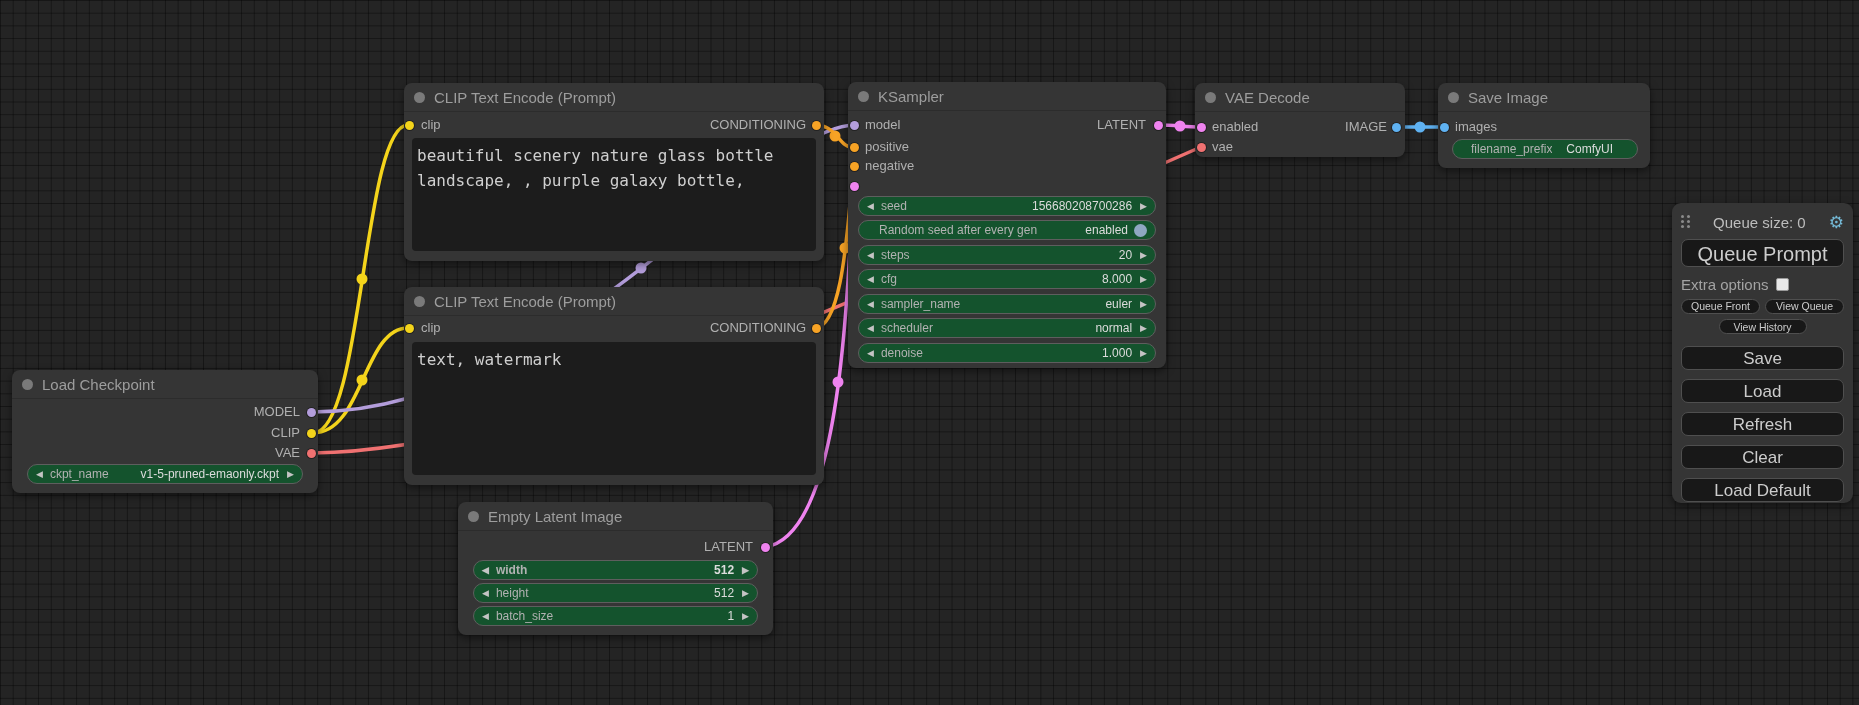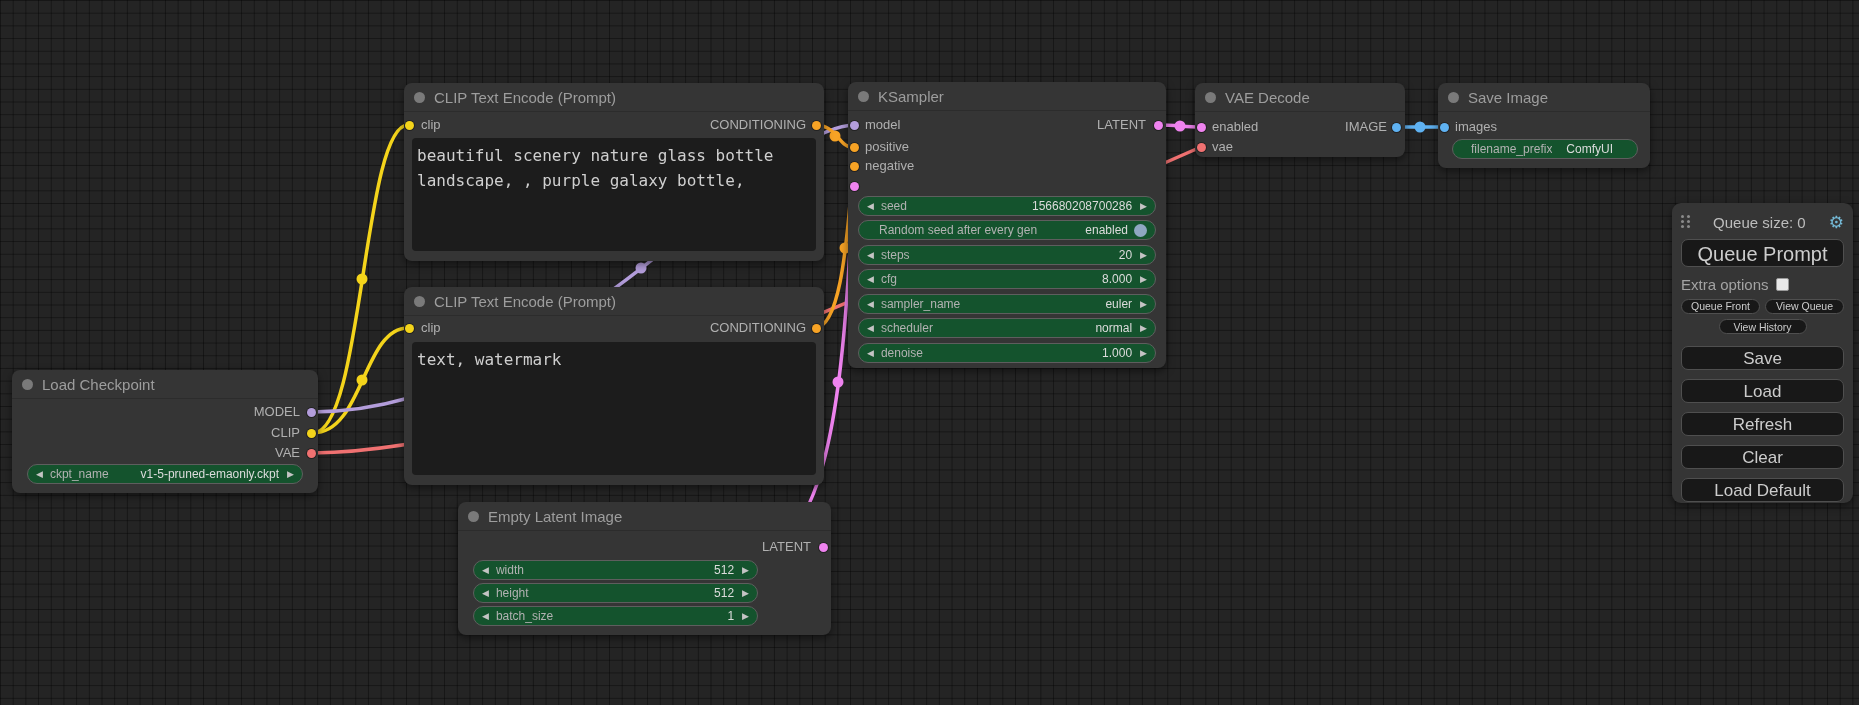--- a/index.html
+++ b/index.html
@@ -131,28 +131,28 @@
     <span class="collapse-dot"></span>
     <span>CLIP Text Encode (Prompt)</span>
   </div>
   <span class="port" style="top:37px;left:1px;background:#f4d41b;"></span>
   <span class="in-label" style="top:31px;">clip</span>
   <span class="out-label" style="top:31px;right:18px;">CONDITIONING</span>
   <span class="port" style="top:37px;right:3px;background:#f7a325;"></span>
   <div class="prompt-box" style="left:8px;top:55px;width:404px;height:133px;box-sizing:border-box;">text, watermark</div>
 </div>
 
-<div class="node" style="left:458px;top:502px;width:373px;height:133px;">
+<div class="node" style="left:458px;top:502px;width:315px;height:133px;">
   <div class="node-title">
     <span class="collapse-dot"></span>
     <span>Empty Latent Image</span>
   </div>
   <span class="out-label" style="top:35px;right:20px;">LATENT</span>
   <span class="port" style="top:41px;right:3px;background:#ef83ef;"></span>
-  <div class="widget" style="left:15px;top:58px;width:285px;">
+  <div class="widget" style="left:15px;top:58px;width:285px;font-weight:bold;">
     <span class="arrow arrow-left"></span>
     <span class="w-label">width</span>
     <span class="w-value">512</span>
     <span class="arrow arrow-right"></span>
   </div>
   <div class="widget" style="left:15px;top:81px;width:285px;">
     <span class="arrow arrow-left"></span>
     <span class="w-label">height</span>
     <span class="w-value">512</span>
     <span class="arrow arrow-right"></span>

